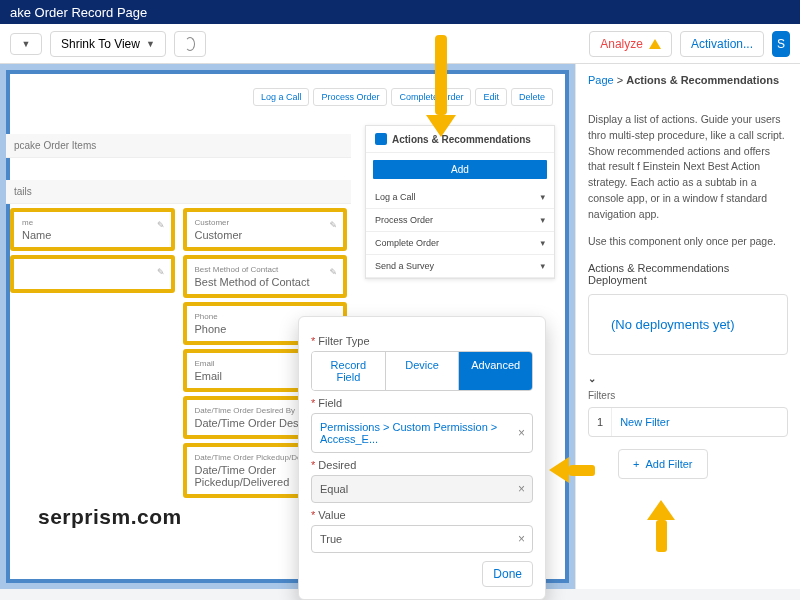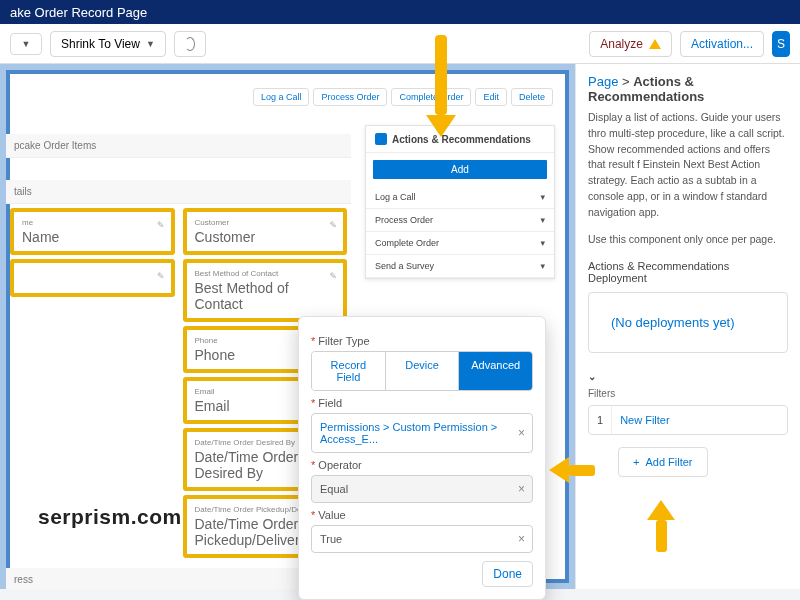--- a/index.html
+++ b/index.html
@@ -25,24 +25,24 @@
 .ar-head-ico{width:12px;height:12px;background:#0176d3;border-radius:2px}
 .ar-tabs{display:flex;border-bottom:1px solid #eee;font-size:9px}
 .ar-tab{padding:5px 8px;color:#888}
 .ar-tab.active{color:#222;border-bottom:2px solid #0176d3}
 .ar-add{margin:7px;background:#0176d3;color:#fff;border:none;border-radius:1px;padding:4px;font-size:10px;text-align:center}
 .ar-item{display:flex;justify-content:space-between;align-items:center;padding:6px 9px;border-bottom:1px solid #eee;font-size:9px}
 .details-grid{display:flex}
 .det-col{flex:1}
 .field-card{margin:4px;border:4px solid #eab308;border-radius:3px;padding:6px 8px;position:relative}
 .fld-label{font-size:8px;color:#888}
-.fld-val{font-size:14px;color:#666;padding-top:2px}
+.fld-val{font-size:11px;color:#666;padding-top:2px}
 .pencil{position:absolute;right:6px;top:8px;font-size:9px;color:#aaa}
 .side{width:225px;background:#fff;padding:10px 12px;overflow:hidden;border-left:1px solid #e5e5e5}
-.crumb{font-size:13px;margin-bottom:6px}
+.crumb{font-size:11px;margin-bottom:26px}
 .crumb a{color:#0176d3;text-decoration:none}
 .crumb b{color:#444;font-weight:600}
 .desc{font-size:10.5px;color:#555;line-height:1.5;margin-bottom:12px}
 .sect-title{font-size:11px;color:#444;margin:12px 0 8px}
 .deploy-card{border:1px solid #ddd;border-radius:4px;padding:22px;color:#0176d3;font-size:13px}
 .vis-head{display:flex;align-items:center;gap:6px;font-size:12px;font-weight:600;margin:18px 0 6px}
 .vis-chev{font-size:10px}
 .filter-row{border:1px solid #ddd;border-radius:4px;display:flex;align-items:center;margin-top:6px}
 .filter-num{padding:8px;border-right:1px solid #eee;font-size:11px}
 .filter-name{padding:8px;color:#0176d3;font-size:11px}
@@ -85,21 +85,21 @@
     </button>
   <button class="btn">
       <span>Shrink To View</span>
       <span class="chev">▼</span>
     </button>
   <button class="btn caret-btn">
       <span class="refresh-ico"></span>
     </button>
   <div style="flex:1"></div>
   <button class="btn">
-      <span style="color:#7f1d1d">Analyze</span>
+      <span style="color:#ef4444">Analyze</span>
       <span class="warn-ico"></span>
     </button>
   <button class="btn" style="color:#0176d3">Activation...</button>
   <button class="btn btn-primary" style="width:18px;padding:5px 4px">S</button>
 </div>
 
 <div class="main">
   <div class="canvas">
     <div class="canvas-inner">
       <div class="action-row">
@@ -171,21 +171,20 @@
             <div class="field-card">
                 <div class="fld-label">Date/Time Order Desired By</div>
                 <div class="fld-val">Date/Time Order Desired By</div>
               </div>
             <div class="field-card">
                 <div class="fld-label">Date/Time Order Pickedup/Delivered</div>
                 <div class="fld-val">Date/Time Order Pickedup/Delivered</div>
               </div>
           </div>
         </div>
-        <div class="block-title" style="margin-top:6px">ress</div>
       </div>
     </div>
   </div>
 
   <div class="side">
     <div class="crumb">
       <a>Page</a>
       <span>&gt;</span>
       <b>Actions &amp; Recommendations</b>
     </div>
@@ -213,21 +212,21 @@
   <div class="seg">
     <div class="seg-btn">Record Field</div>
     <div class="seg-btn">Device</div>
     <div class="seg-btn active">Advanced</div>
   </div>
   <div class="m-label req">Field</div>
   <div class="input-wrap">
       <div class="m-input">Permissions &gt; Custom Permission &gt; Access_E...</div>
       <span class="clear-x">×</span>
     </div>
-  <div class="m-label req">Operator</div>
+  <div class="m-label req">Desired</div>
   <div class="input-wrap">
       <div class="m-input grey">Equal</div>
       <span class="clear-x">×</span>
     </div>
   <div class="m-label req">Value</div>
   <div class="input-wrap">
       <div class="m-input plain">True</div>
       <span class="clear-x">×</span>
     </div>
   <div class="done-row"><button class="btn" style="color:#0176d3">Done</button></div>

